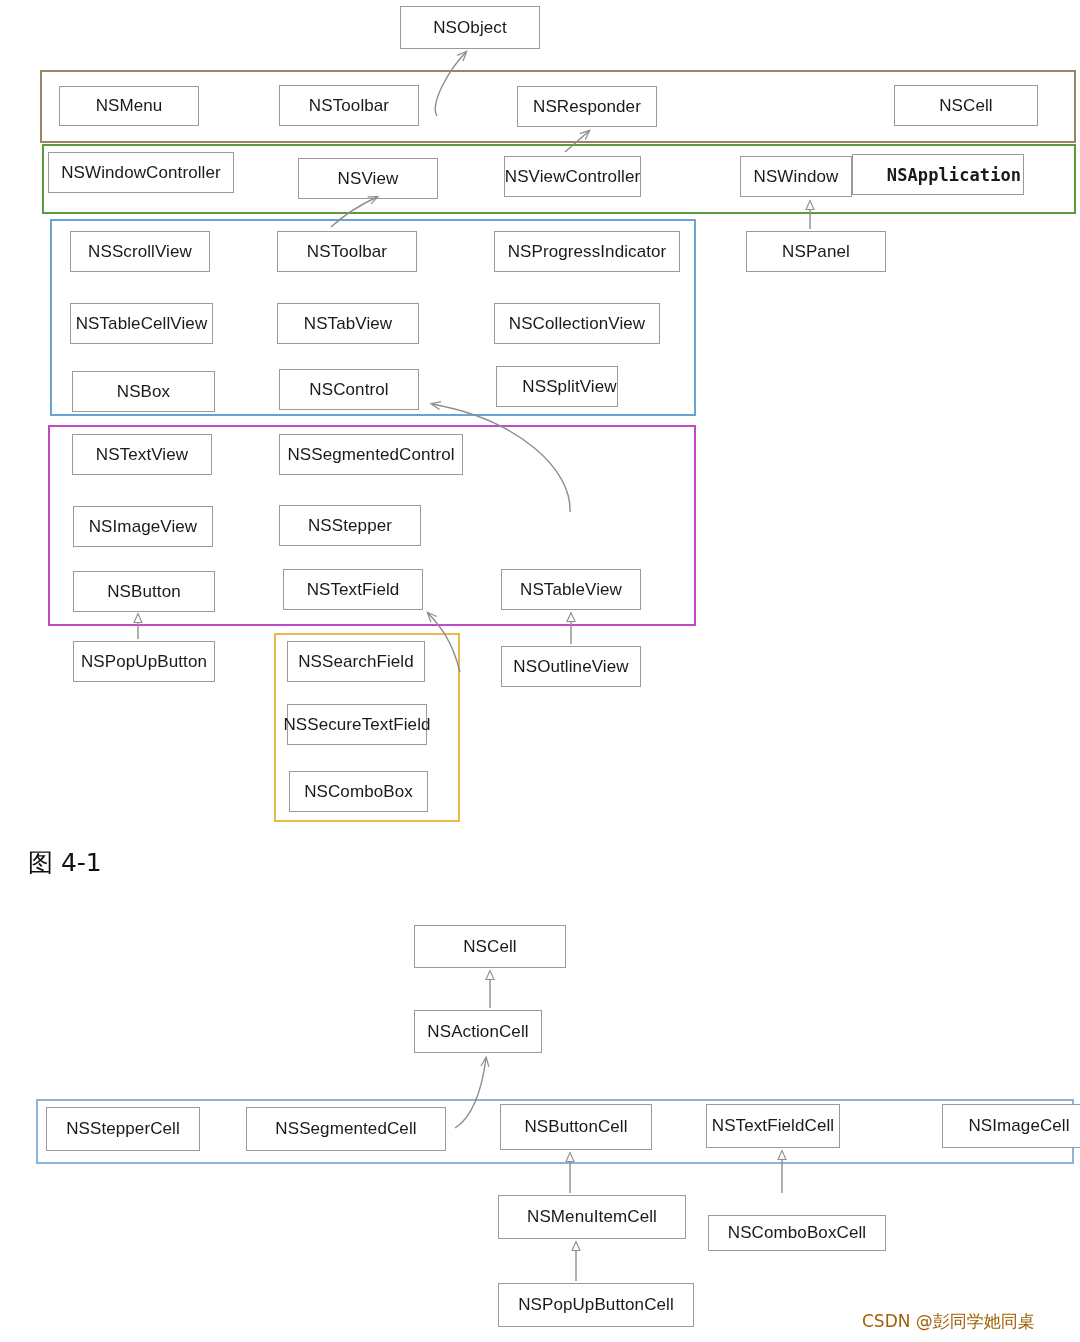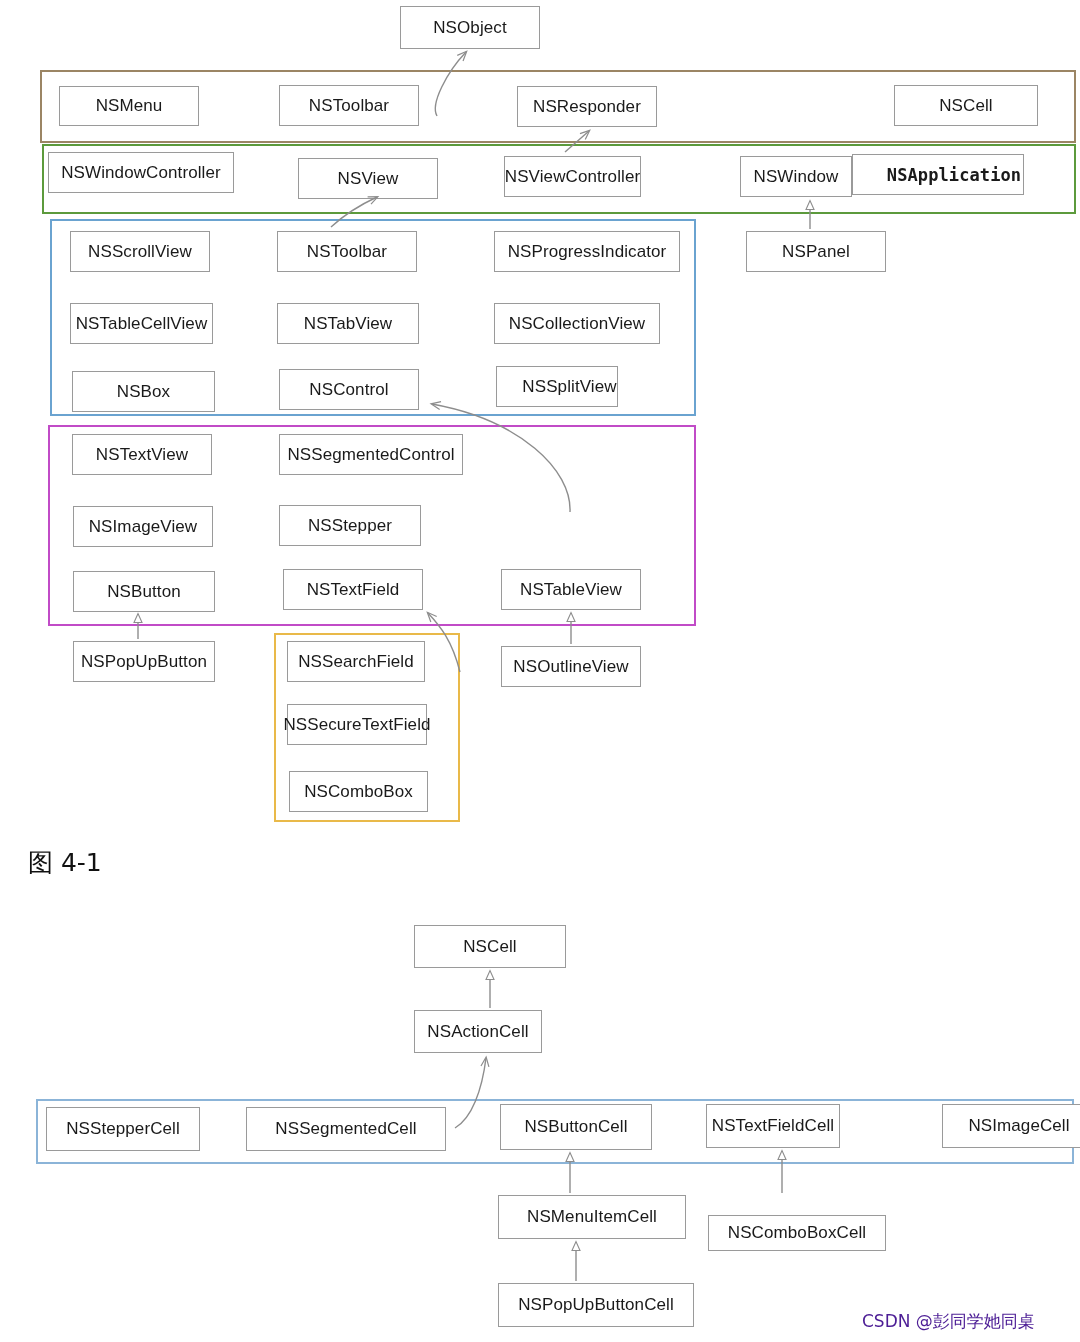--- a/index.html
+++ b/index.html
@@ -65,21 +65,21 @@
     position: absolute;
     font-size: 25px;
     color: #111111;
     font-family: "DejaVu Sans", sans-serif;
     white-space: nowrap;
     z-index: 5;
   }
   .watermark {
     position: absolute;
     font-size: 17px;
-    color: #4c1d95;
+    color: #a16207;
     font-family: "DejaVu Sans", sans-serif;
     white-space: nowrap;
     z-index: 5;
   }
 </style>
 </head>
 <body>
 
 <div id="canvas">
 

